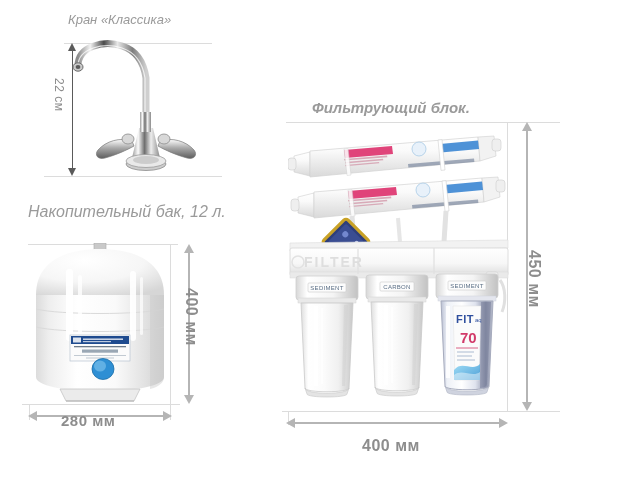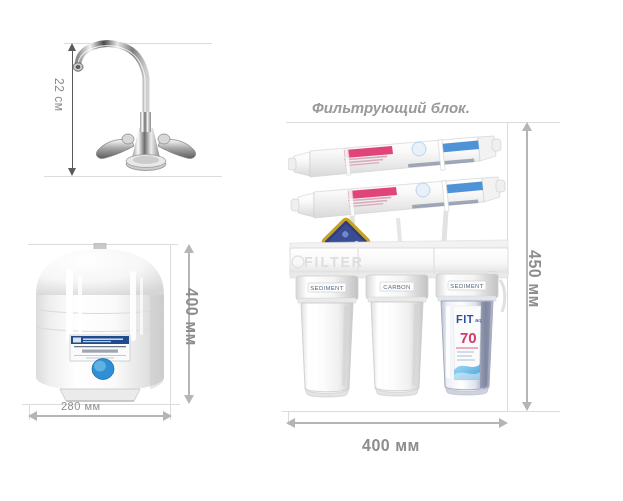--- a/index.html
+++ b/index.html
@@ -38,21 +38,21 @@
     white-space: nowrap;
     font-family: "Liberation Sans", sans-serif;
     letter-spacing: 0.5px;
   }
   .dim-vert {
     transform-origin: 0 0;
     transform: rotate(90deg);
   }
   #dim-22cm  { left: 66px;  top: 78px;  font-size: 12px; }
   #dim-400mm { left: 200px; top: 288px; font-size: 16px; font-weight: bold; }
-  #dim-280mm { left: 61px;  top: 400px; font-size: 11px; font-weight: normal; }
+  #dim-280mm { left: 61px;  top: 412px; font-size: 15px; font-weight: bold; }
   #dim-450mm { left: 543px; top: 250px; font-size: 16px; font-weight: bold; }
   #dim-400mm-b { left: 362px; top: 437px; font-size: 16px; font-weight: bold; }
 
   
   .guide {
     position: absolute;
     background: #dcdcdc;
   }
   .guide-h { height: 1px; }
   .guide-v { width: 1px; }
@@ -111,20 +111,22 @@
   #tank { position: absolute; left: 30px; top: 243px; width: 140px; height: 160px; }
 
   
   #filterblock { position: absolute; left: 288px; top: 122px; width: 222px; height: 326px; }
 </style>
 </head>
 <body>
 
 <div id="canvas">
 
+  <div class="caption" id="cap-faucet">Кран «Классика»</div>
+  <div class="caption" id="cap-tank">Накопительный бак, 12 л.</div>
   <div class="caption" id="cap-block">Фильтрующий блок.</div>
 
   <div class="guide guide-h" style="left:64px; top:43px; width:148px;"></div>
 
   <div class="guide guide-h" style="left:44px; top:176px; width:178px;"></div>
 
   <div class="arrow-v arrow-thin" style="left:66px; top:43px; width:12px; height:133px;">
     <div class="head up"></div>
     <div class="shaft"></div>
     <div class="head down"></div>

